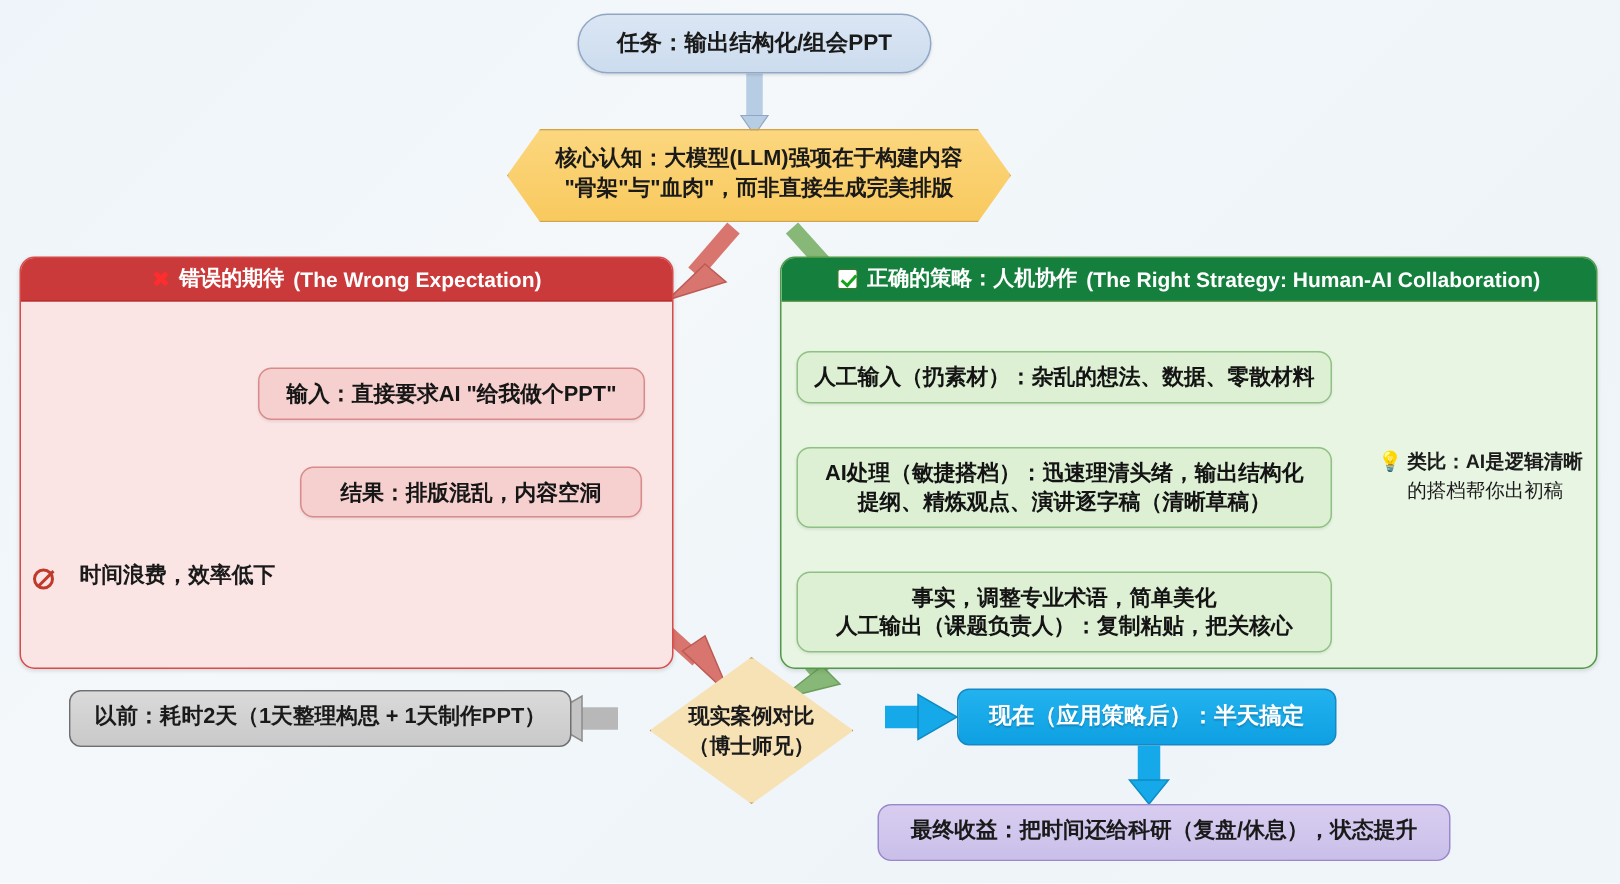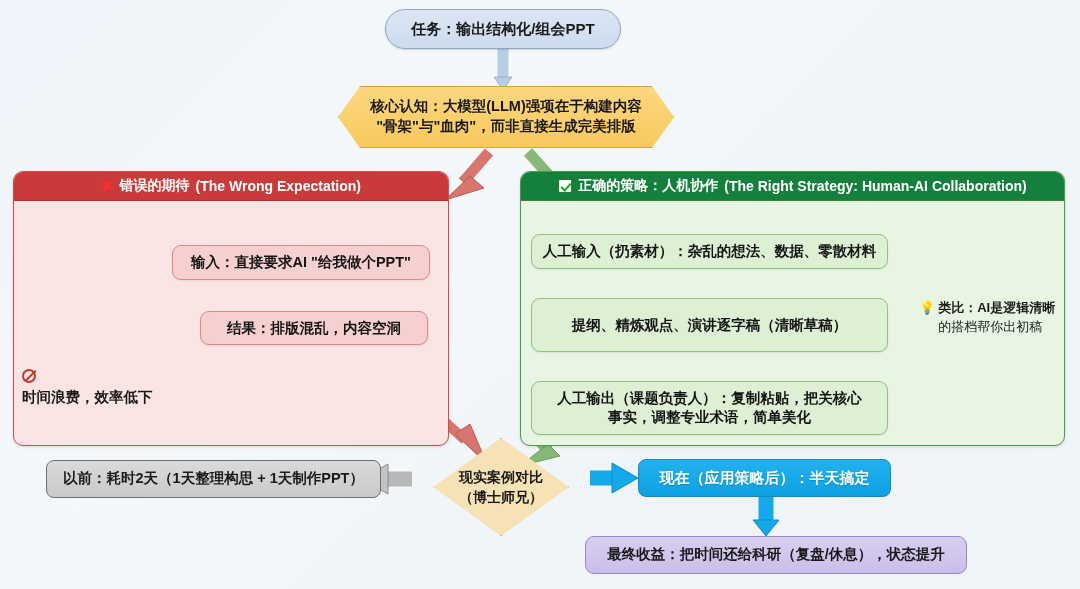--- a/index.html
+++ b/index.html
@@ -91,22 +91,22 @@
     display:flex; align-items:center; justify-content:center;
     font-size: 14.5px; font-weight: bold; color:#161616;
     text-align:center;
     box-shadow: 0 1px 2px rgba(0,0,0,.08);
   }
   .rb-input  { left: 158px; top: 44px; width: 258px; height: 35px; }
   .rb-result { left: 186px; top: 110px; width: 228px; height: 34px; justify-content: center; }
 
   .rb-waste {
     position:absolute; left: 8px; top: 168px; width: 190px; height: 24px;
-    display:flex; align-items:flex-start; gap:5px;
-    font-size: 14.5px; font-weight:bold; color:#1a1a1a;flex-direction:column;
+    display:flex; align-items:flex-end; gap:17px;
+    font-size: 14.5px; font-weight:bold; color:#1a1a1a;
   }
   .no-icon {
     width:14px; height:14px; border:2.4px solid #c0392b; border-radius:50%;
     position:relative; flex:0 0 auto;
   }
   .no-icon::after{
     content:""; position:absolute; left:-1px; top:4px; width:15px; height:2.4px;
     background:#c0392b; transform:rotate(-45deg);
   }
 
@@ -295,27 +295,28 @@
       <span class="ck"></span>
       <span>正确的策略：人机协作</span>
       <span class="head-en">(The Right Strategy: Human-AI Collaboration)</span>
     </div>
     <div class="panel-body">
       <div class="gbox gb-in">
         <span>人工输入（扔素材）：杂乱的想法、数据、零散材料</span>
       </div>
       <div class="gbox gb-ai">
         <div>
+          <div>AI处理（敏捷搭档）：迅速理清头绪，输出结构化</div>
           <div>提纲、精炼观点、演讲逐字稿（清晰草稿）</div>
         </div>
       </div>
       <div class="gbox gb-out">
         <div>
+          <div>事实，调整专业术语，简单美化</div>
           <div>人工输出（课题负责人）：复制粘贴，把关核心</div>
-          <div>事实，调整专业术语，简单美化</div>
         </div>
       </div>
       <div class="analogy">
         <span class="bulb">💡</span>
         <span>
           <b>类比：AI是逻辑清晰</b><span>的搭档帮你出初稿</span>
         </span>
       </div>
     </div>
   </div>

